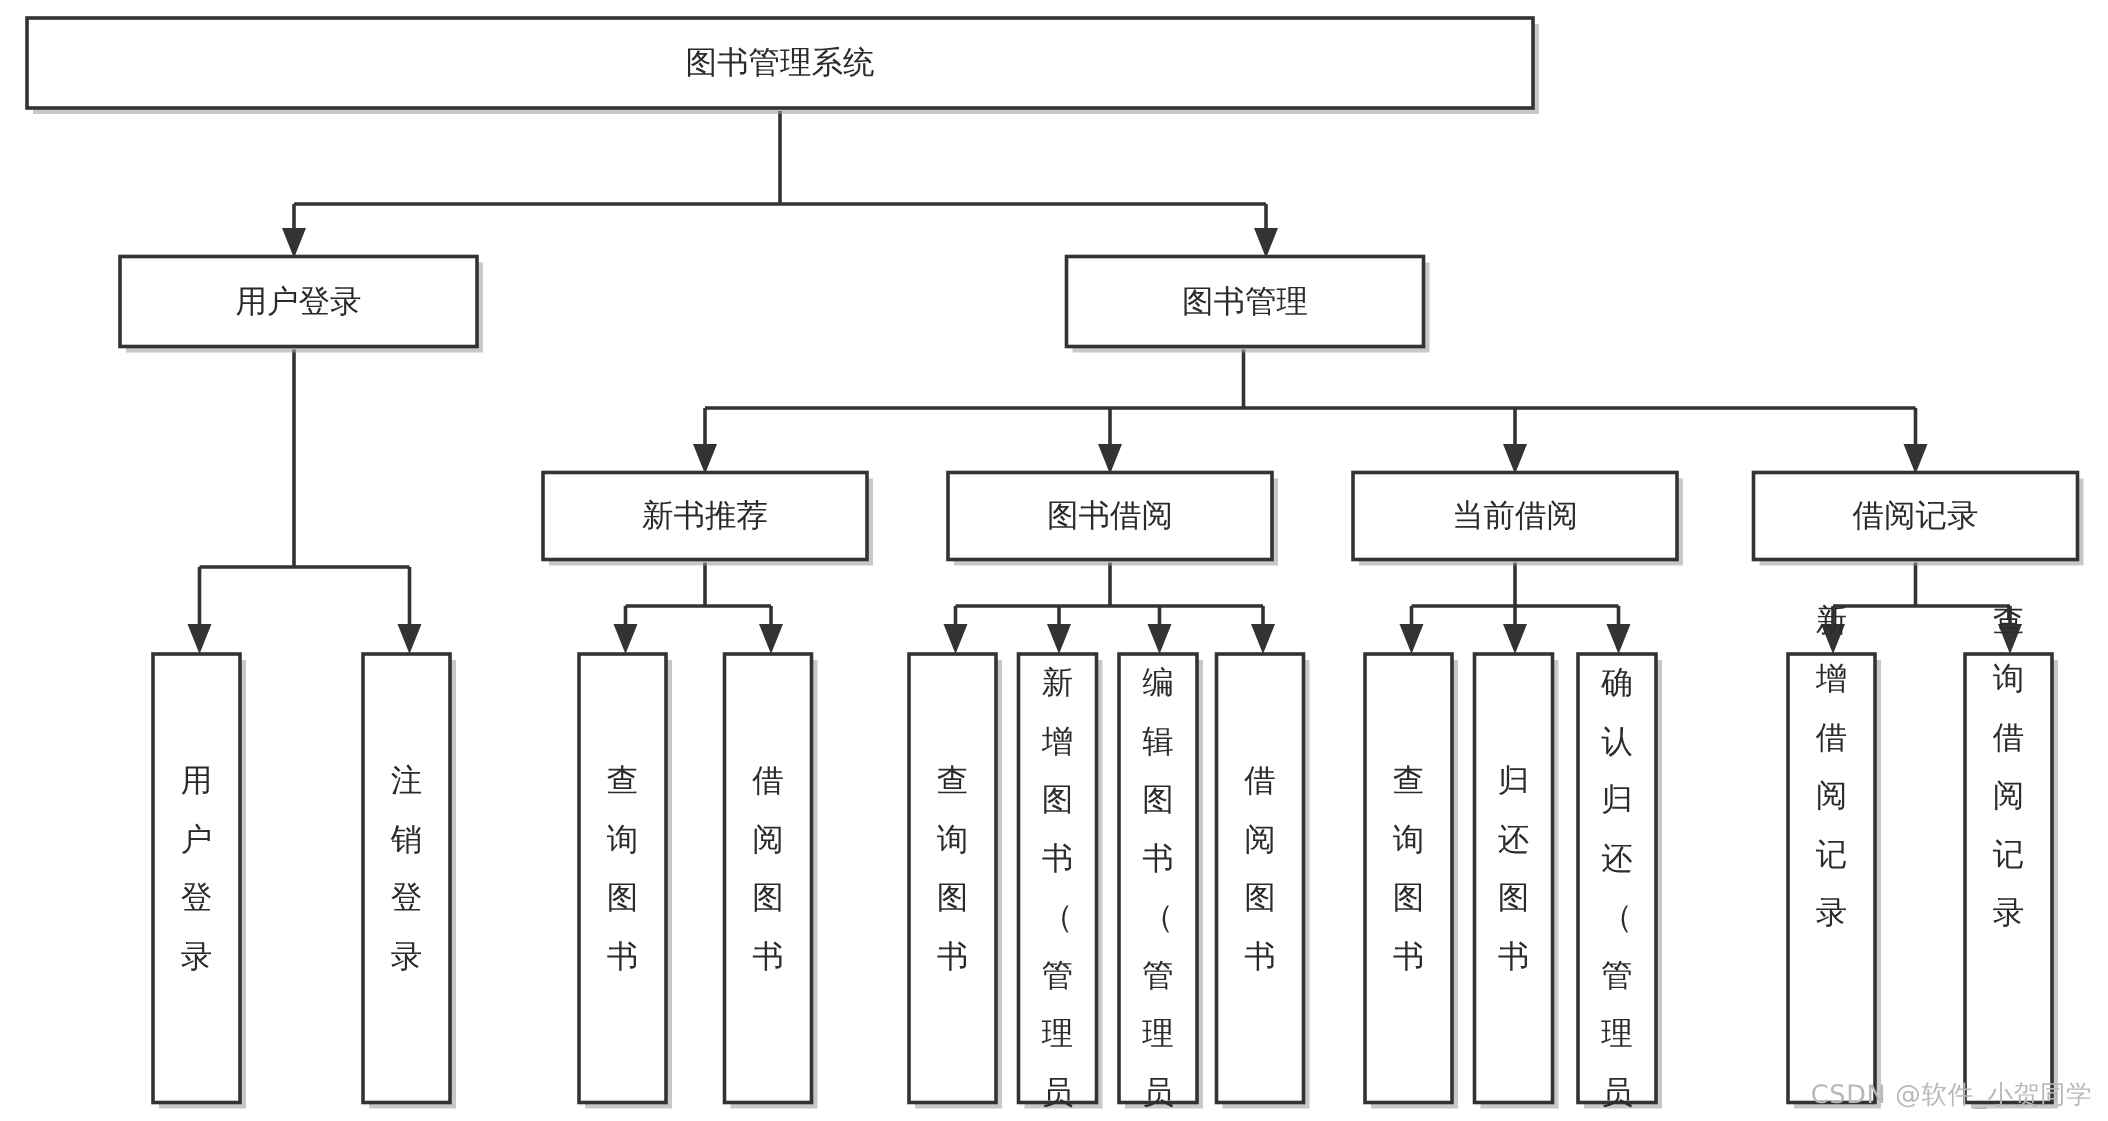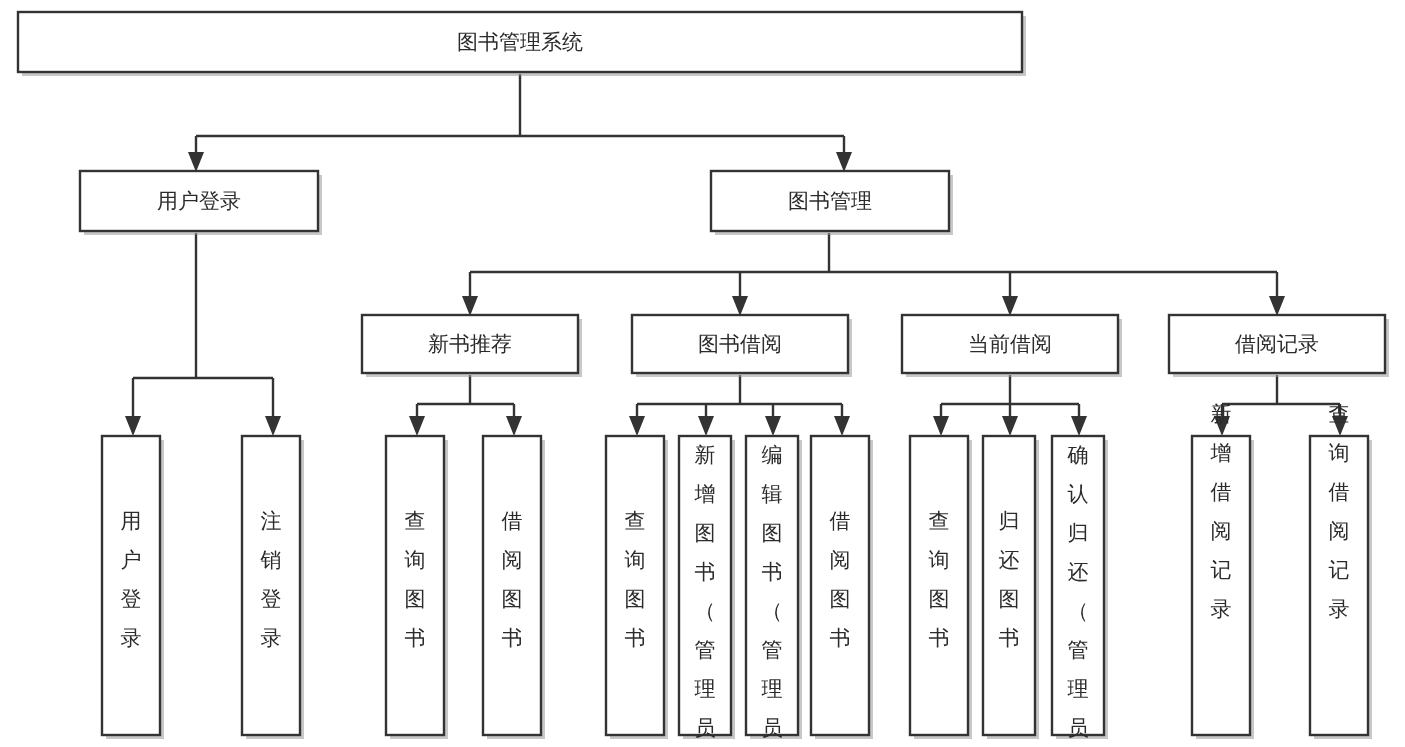--- a/index.html
+++ b/index.html
@@ -255,13 +255,14 @@
     </g>
 
     <g>
       <rect class="node-shadow" x="1314" y="440" width="58" height="299"></rect>
       <rect class="node-box" x="1310" y="436" width="58" height="299"></rect>
       <text class="leaf-label" x="1339" y="420.5"><tspan x="1339" y="420.5">查</tspan><tspan x="1339" y="459.5">询</tspan><tspan x="1339" y="498.5">借</tspan><tspan x="1339" y="537.5">阅</tspan><tspan x="1339" y="576.5">记</tspan><tspan x="1339" y="615.5">录</tspan></text>
     </g>
 
   </svg>
 
+  <div class="watermark">CSDN @软件_小贺同学</div>
 </div>
 
 </body></html>

